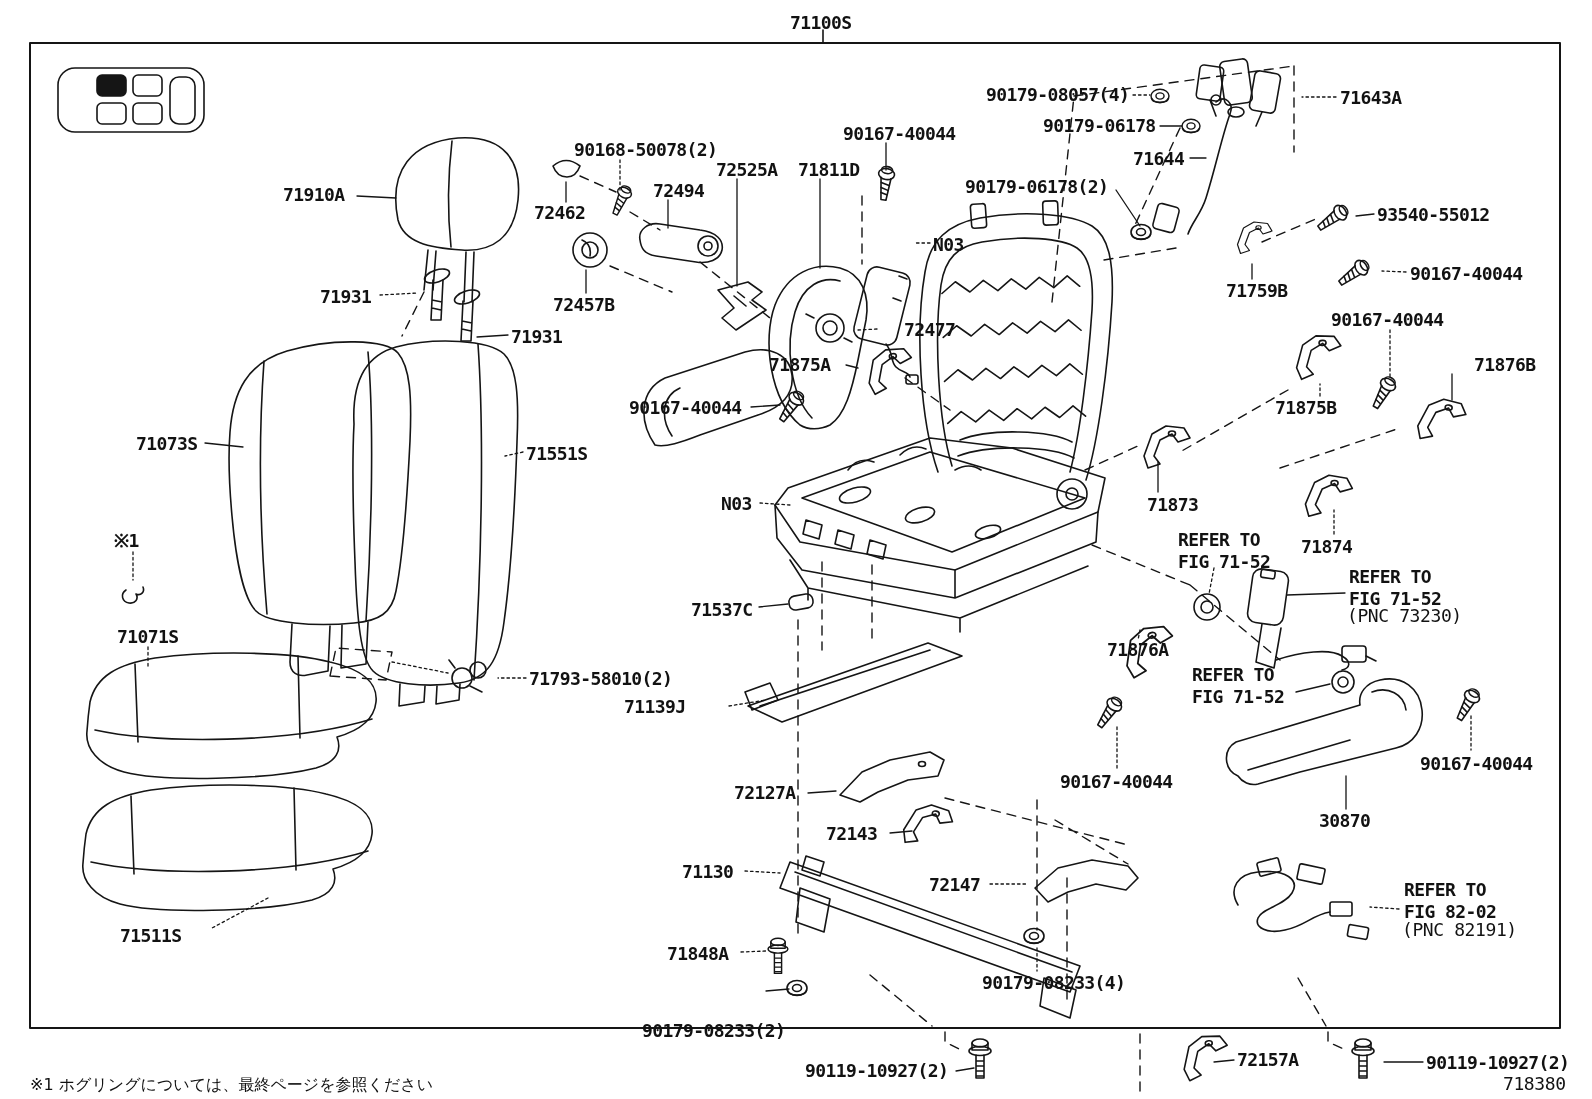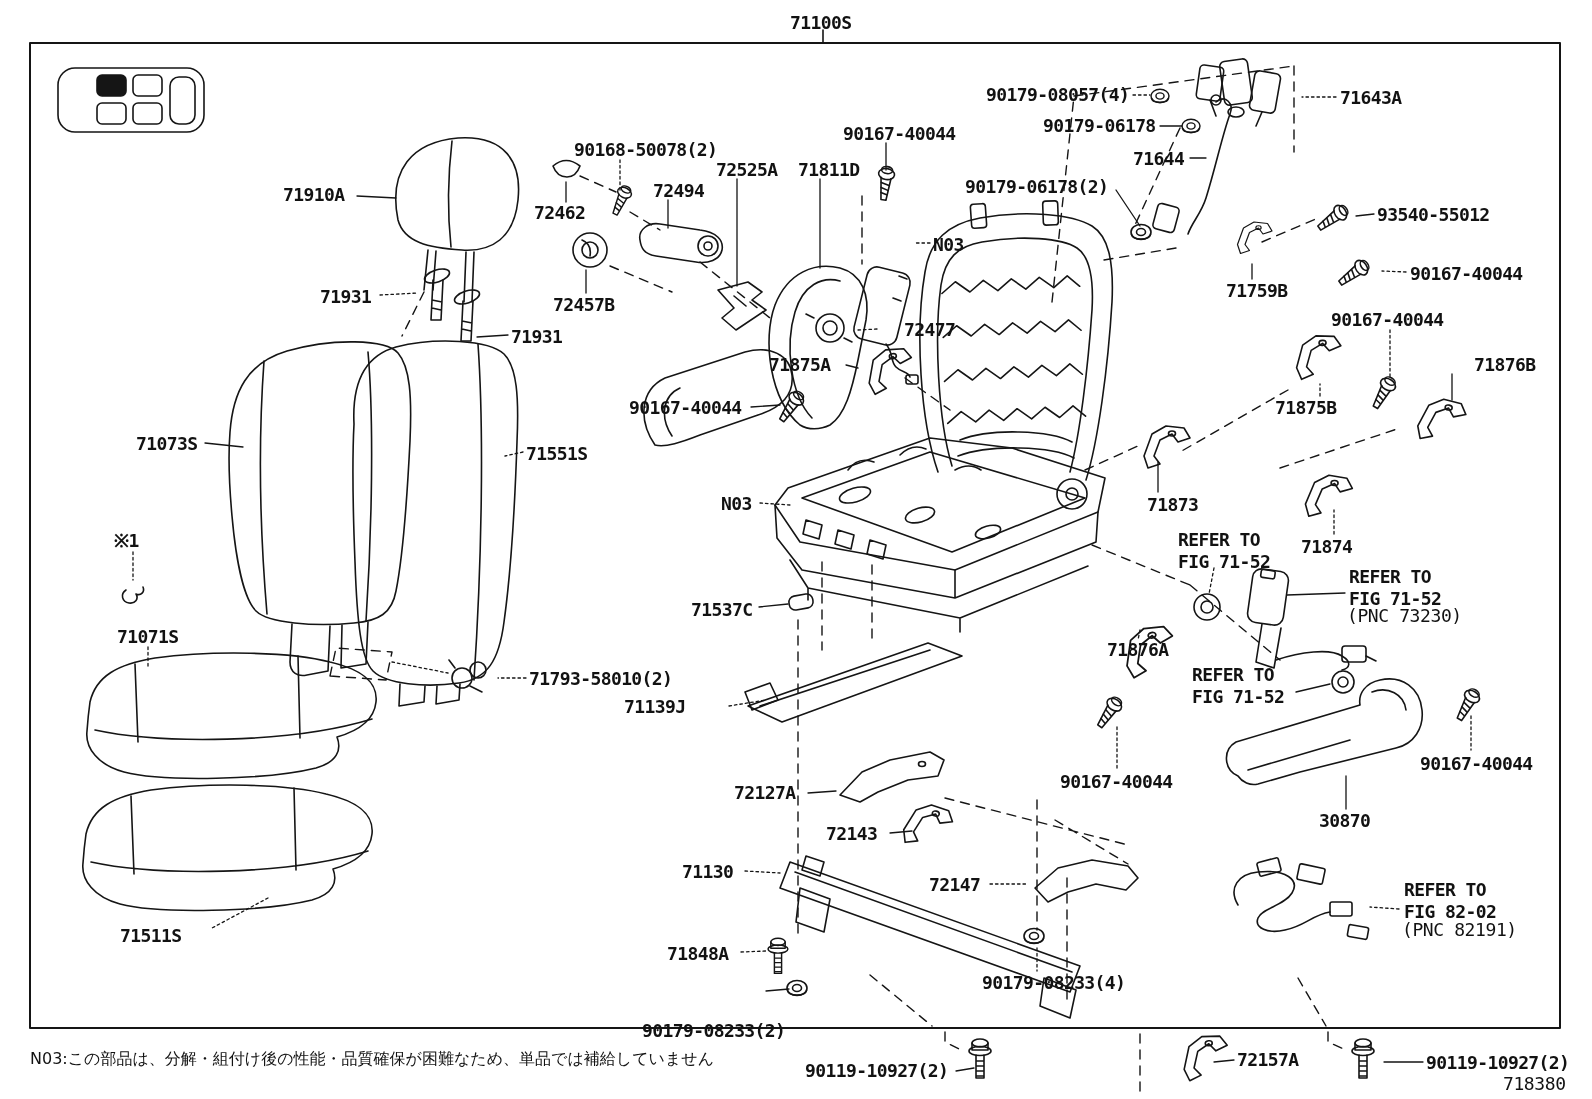--- a/index.html
+++ b/index.html
@@ -311,15 +311,15 @@
       <div class="part-label" style="left: 1404px; top: 880px;">REFER TO</div>
       <div class="part-label" style="left: 1404px; top: 902px;">FIG 82-02</div>
       <div class="part-label normal" style="left: 1402px; top: 920px;">(PNC 82191)</div>
       <div class="part-label" style="left: 120px; top: 926px;">71511S</div>
       <div class="part-label" style="left: 805px; top: 1061px;">90119-10927(2)</div>
       <div class="part-label" style="left: 1237px; top: 1050px;">72157A</div>
       <div class="part-label" style="left: 1426px; top: 1053px;">90119-10927(2)</div>
       <div class="part-label normal" style="left: 1503px; top: 1074px;">718380</div>
     </div>
 
-  <div class="note" style="left:30px;top:1048px;">N03:この部品は、分解・組付け後の性能・品質確保が困難なため、単品では補給していません</div>
+  <div class="note" style="left:30px;top:1074px;">※1 ホグリングについては、最終ページを参照ください</div>
 
 </div>
 
 </body></html>

